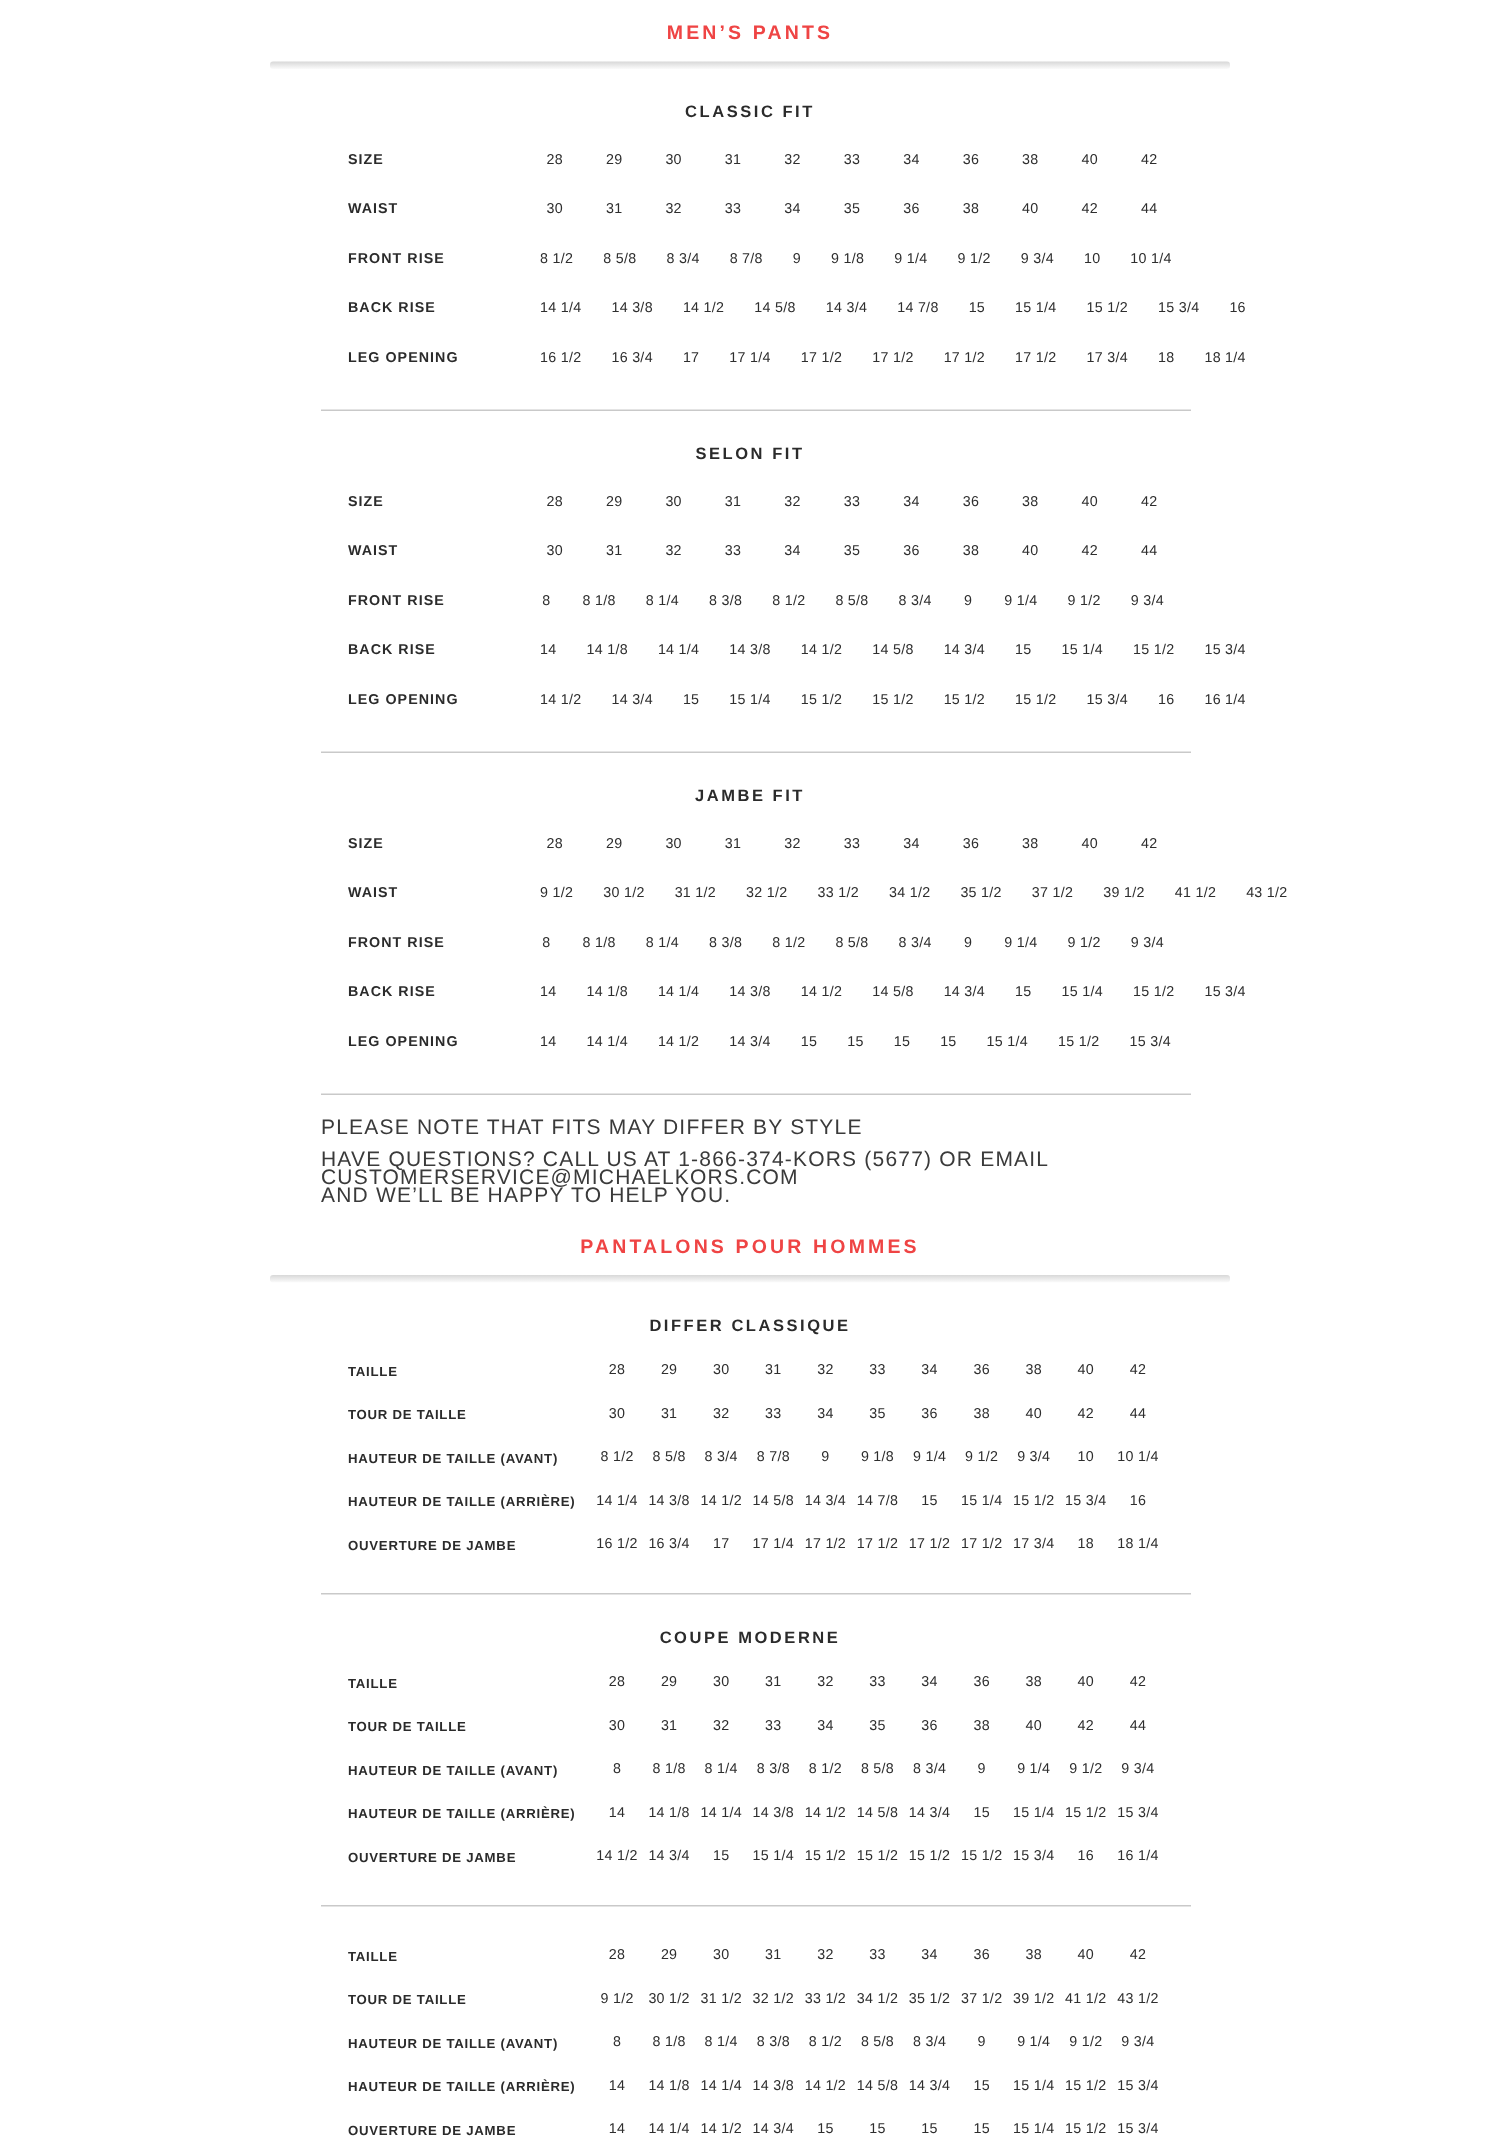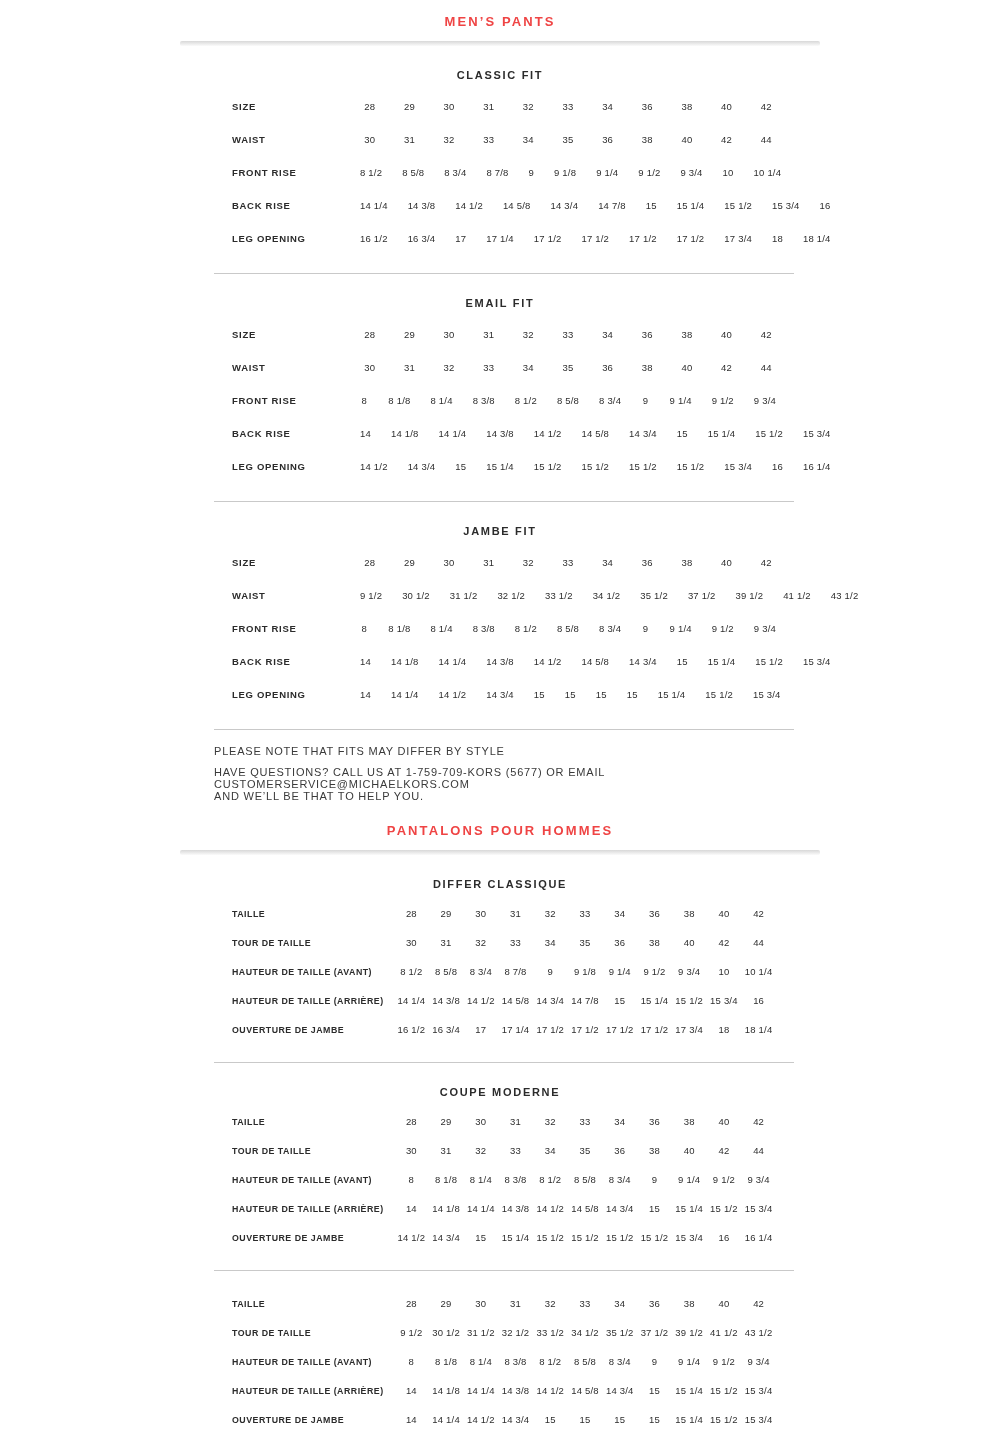--- a/index.html
+++ b/index.html
@@ -41,21 +41,21 @@
   .cell {
     font-size:9.5px; letter-spacing:0.2px;
     text-align:center; white-space:nowrap; color:#2e2e2e;
   }
 
   .thin-divider { height:1px; background:#c9c9c9; margin:8px 26px 0 34px; }
 
   .footnotes { padding:15px 26px 2px 34px; }
   .footnotes p {
     margin:0 0 9px; line-height:12px;
-    font-size:11px; letter-spacing:0.8px; color:#3a3a3a;
+    font-size:14px; letter-spacing:0.8px; color:#3a3a3a;
   }
 </style>
 </head>
 <body>
 
 <div class="page">
 
   <h1 class="page-title">MEN’S PANTS</h1>
   <div class="shadow-divider"></div>
 
@@ -130,21 +130,21 @@
             <div class="cell">17 1/2</div>
             <div class="cell">17 1/2</div>
             <div class="cell">17 3/4</div>
             <div class="cell">18</div>
             <div class="cell">18 1/4</div>
           </div>
         </div>
       </section>
       <div class="thin-divider"></div>
       <section class="fit-section">
-        <h2 class="fit-title">EMAIL FIT</h2>
+        <h2 class="fit-title">SELON FIT</h2>
         <div class="fit-table">
           <div class="fit-row">
             <div class="row-label">SIZE</div>
             <div class="cell">28</div>
             <div class="cell">29</div>
             <div class="cell">30</div>
             <div class="cell">31</div>
             <div class="cell">32</div>
             <div class="cell">33</div>
             <div class="cell">34</div>
@@ -285,21 +285,21 @@
             <div class="cell">15 1/2</div>
             <div class="cell">15 3/4</div>
           </div>
         </div>
       </section>
       <div class="thin-divider"></div>
     </div>
 
   <div class="footnotes">
     <p>PLEASE NOTE THAT FITS MAY DIFFER BY STYLE</p>
-    <p><span>HAVE QUESTIONS? CALL US AT 1-759-709-KORS (5677) OR EMAIL CUSTOMERSERVICE@MICHAELKORS.COM</span><br><span>AND WE’LL BE THAT TO HELP YOU.</span></p>
+    <p><span>HAVE QUESTIONS? CALL US AT 1-866-374-KORS (5677) OR EMAIL CUSTOMERSERVICE@MICHAELKORS.COM</span><br><span>AND WE’LL BE HAPPY TO HELP YOU.</span></p>
   </div>
 
   <h1 class="page-title fr-title">PANTALONS POUR HOMMES</h1>
   <div class="shadow-divider"></div>
 
   <div class="lang-group lang-fr" id="fr-sections">
       <section class="fit-section">
         <h2 class="fit-title">DIFFER CLASSIQUE</h2>
         <div class="fit-table">
           <div class="fit-row">

